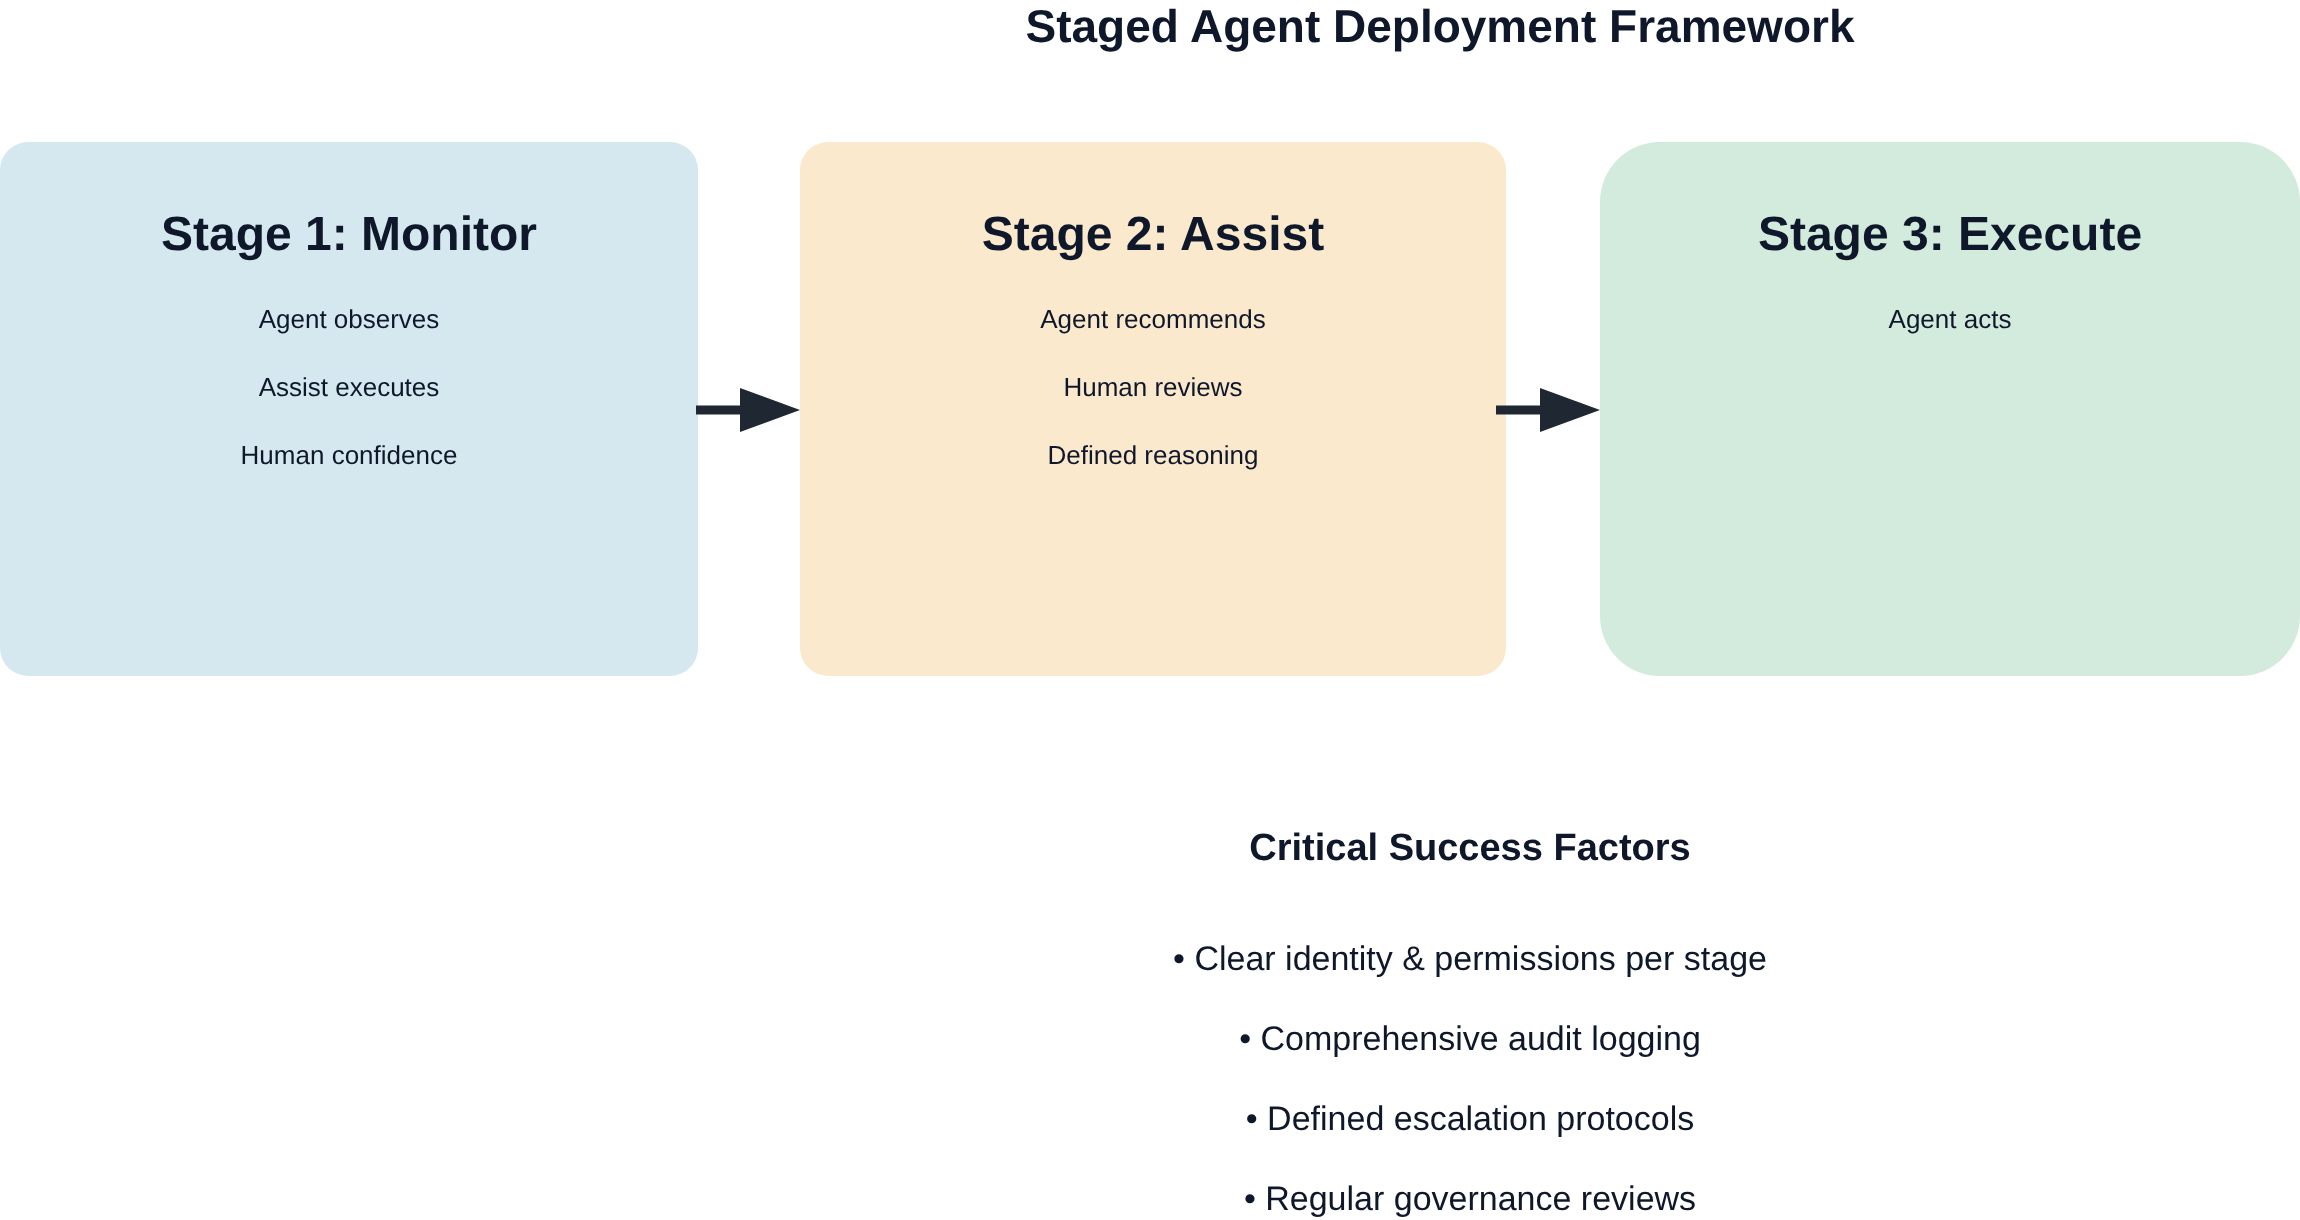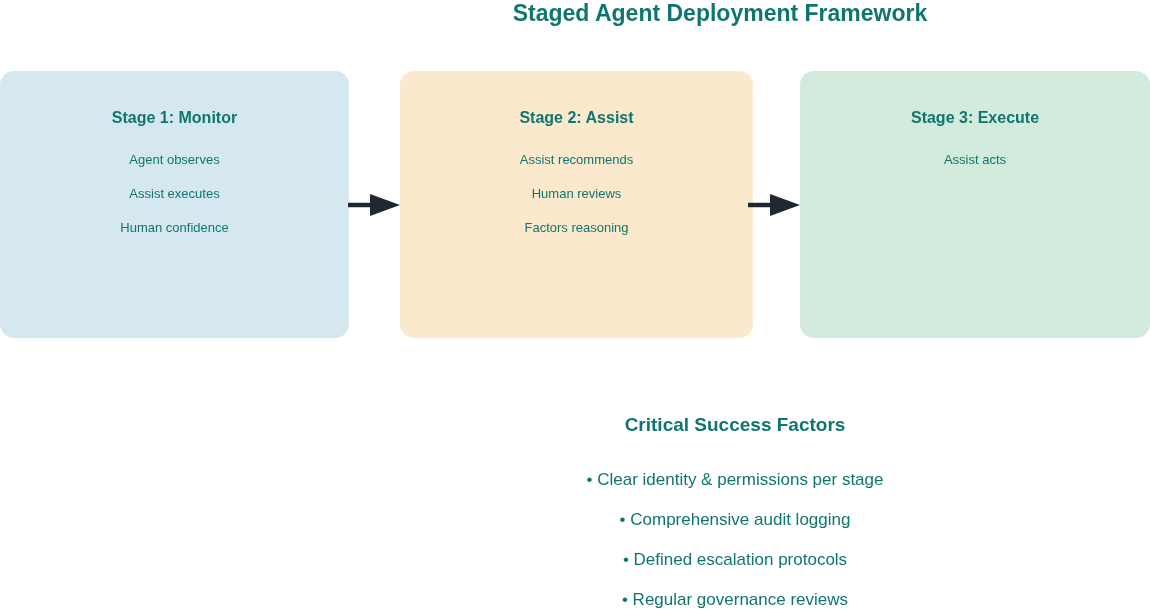--- a/index.html
+++ b/index.html
@@ -32,21 +32,21 @@
     height: 267px;
     border-radius: 14px;
     text-align: center;
     box-sizing: border-box;
   }
   .stage-1 { left: 0px;   width: 349px; }
   .stage-2 { left: 400px; width: 353px; }
   .stage-3 { left: 800px; width: 350px; }
   .stage-title {
     margin: 34px 10px 12px;
-    font-size: 16px;
+    font-size: 24px;
     line-height: 26px;
     font-weight: bold;
   }
   .stage-item {
     font-size: 13px;
     line-height: 34px;
   }
   .arrow {
     position: absolute;
     top: 192px;
@@ -73,51 +73,51 @@
     margin-top: 22px;
   }
   .csf-bullet {
     font-size: 17px;
     line-height: 40px;
   }
 </style>
 </head>
 <body>
 
-<div class="canvas" style="color: #0f766e; background-color: rgb(255, 255, 255);">
+<div class="canvas" style="color: #0f172a; background-color: rgb(255, 255, 255);">
 
   <h1 class="diagram-title">Staged Agent Deployment Framework</h1>
 
   <div class="stage stage-1" style="background-color: rgb(213, 232, 240);">
     <div class="stage-title">Stage 1: Monitor</div>
     <div class="stage-item">Agent observes</div>
     <div class="stage-item">Assist executes</div>
     <div class="stage-item">Human confidence</div>
   </div>
 
   <svg class="arrow arrow-1" viewBox="0 0 52 26" style="color: rgb(31, 39, 51);">
     <line x1="0" y1="13" x2="28" y2="13" stroke="currentColor" stroke-width="4.5"></line>
     <polygon points="22,2 52,13 22,24" fill="currentColor"></polygon>
   </svg>
 
   <div class="stage stage-2" style="background-color: rgb(251, 233, 205);">
     <div class="stage-title">Stage 2: Assist</div>
-    <div class="stage-item">Assist recommends</div>
+    <div class="stage-item">Agent recommends</div>
     <div class="stage-item">Human reviews</div>
-    <div class="stage-item">Factors reasoning</div>
+    <div class="stage-item">Defined reasoning</div>
   </div>
 
   <svg class="arrow arrow-2" viewBox="0 0 52 26" style="color: rgb(31, 39, 51);">
     <line x1="0" y1="13" x2="28" y2="13" stroke="currentColor" stroke-width="4.5"></line>
     <polygon points="22,2 52,13 22,24" fill="currentColor"></polygon>
   </svg>
 
-  <div class="stage stage-3" style="background-color: rgb(210, 235, 220);">
+  <div class="stage stage-3" style="background-color: rgb(210, 235, 220); border-radius: 30px;">
     <div class="stage-title">Stage 3: Execute</div>
-    <div class="stage-item">Assist acts</div>
+    <div class="stage-item">Agent acts</div>
   </div>
 
   <div class="csf">
     <div class="csf-title">Critical Success Factors</div>
     <div class="csf-list">
       <div class="csf-bullet">• Clear identity &amp; permissions per stage</div>
       <div class="csf-bullet">• Comprehensive audit logging</div>
       <div class="csf-bullet">• Defined escalation protocols</div>
       <div class="csf-bullet">• Regular governance reviews</div>
     </div>

